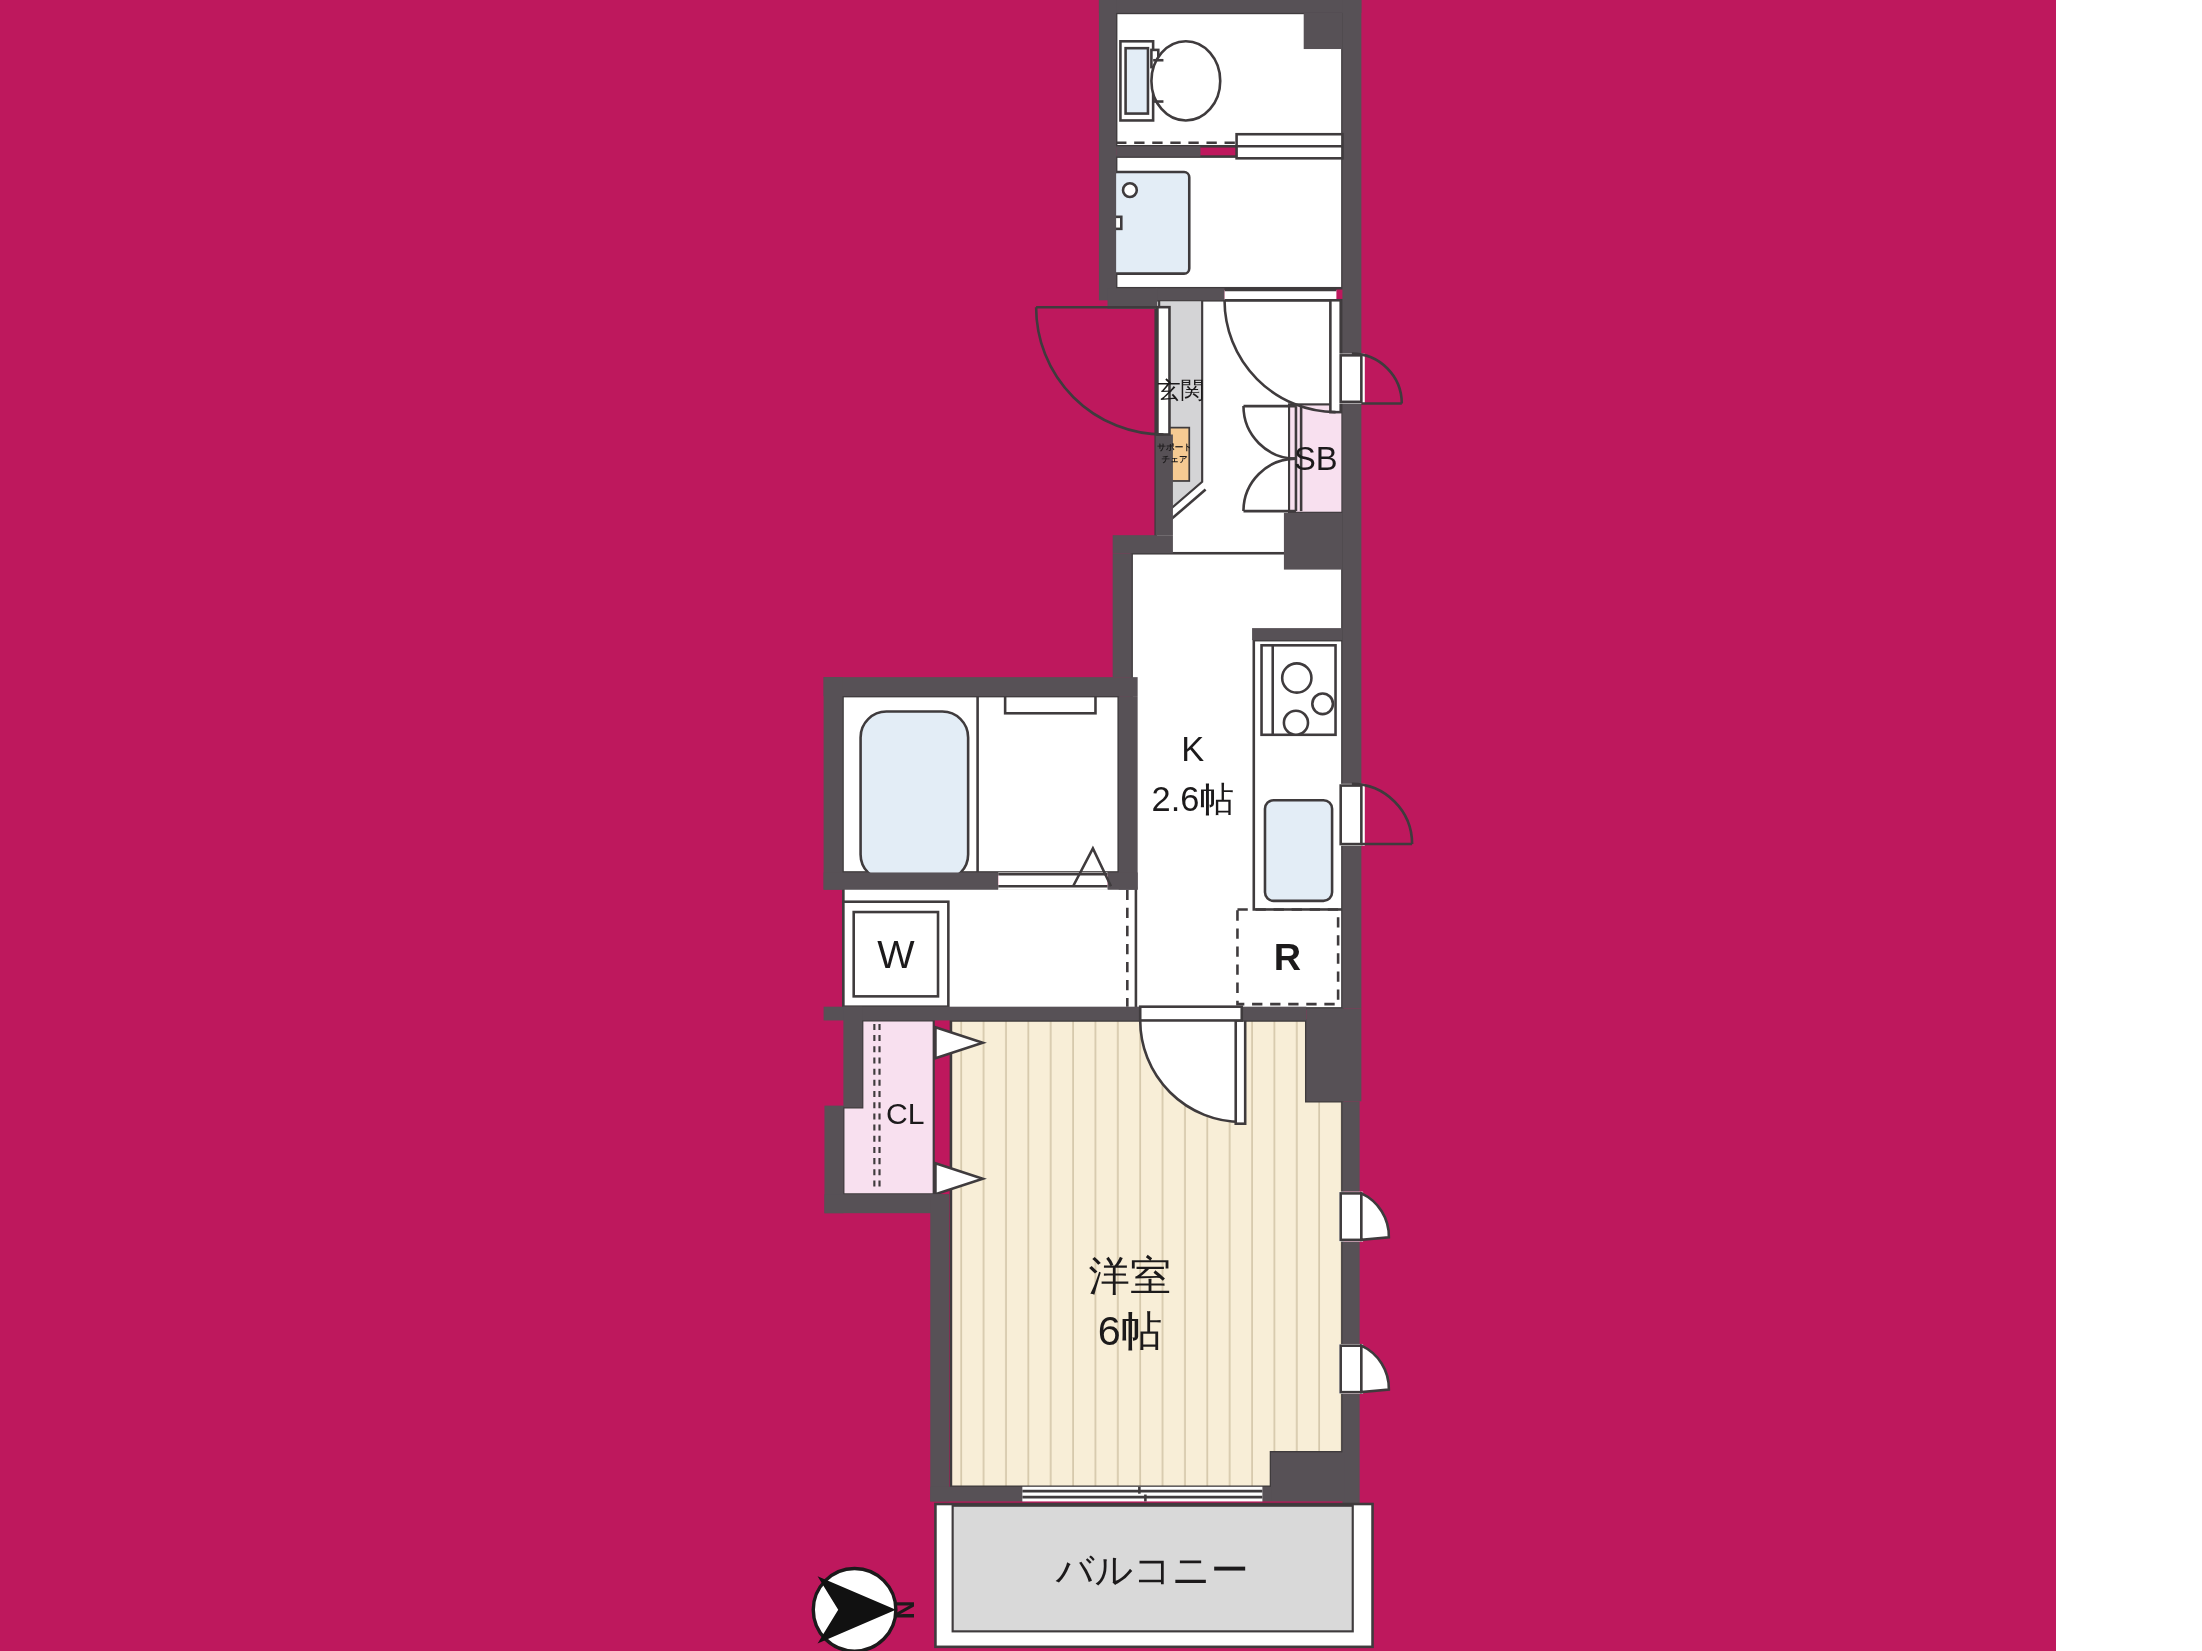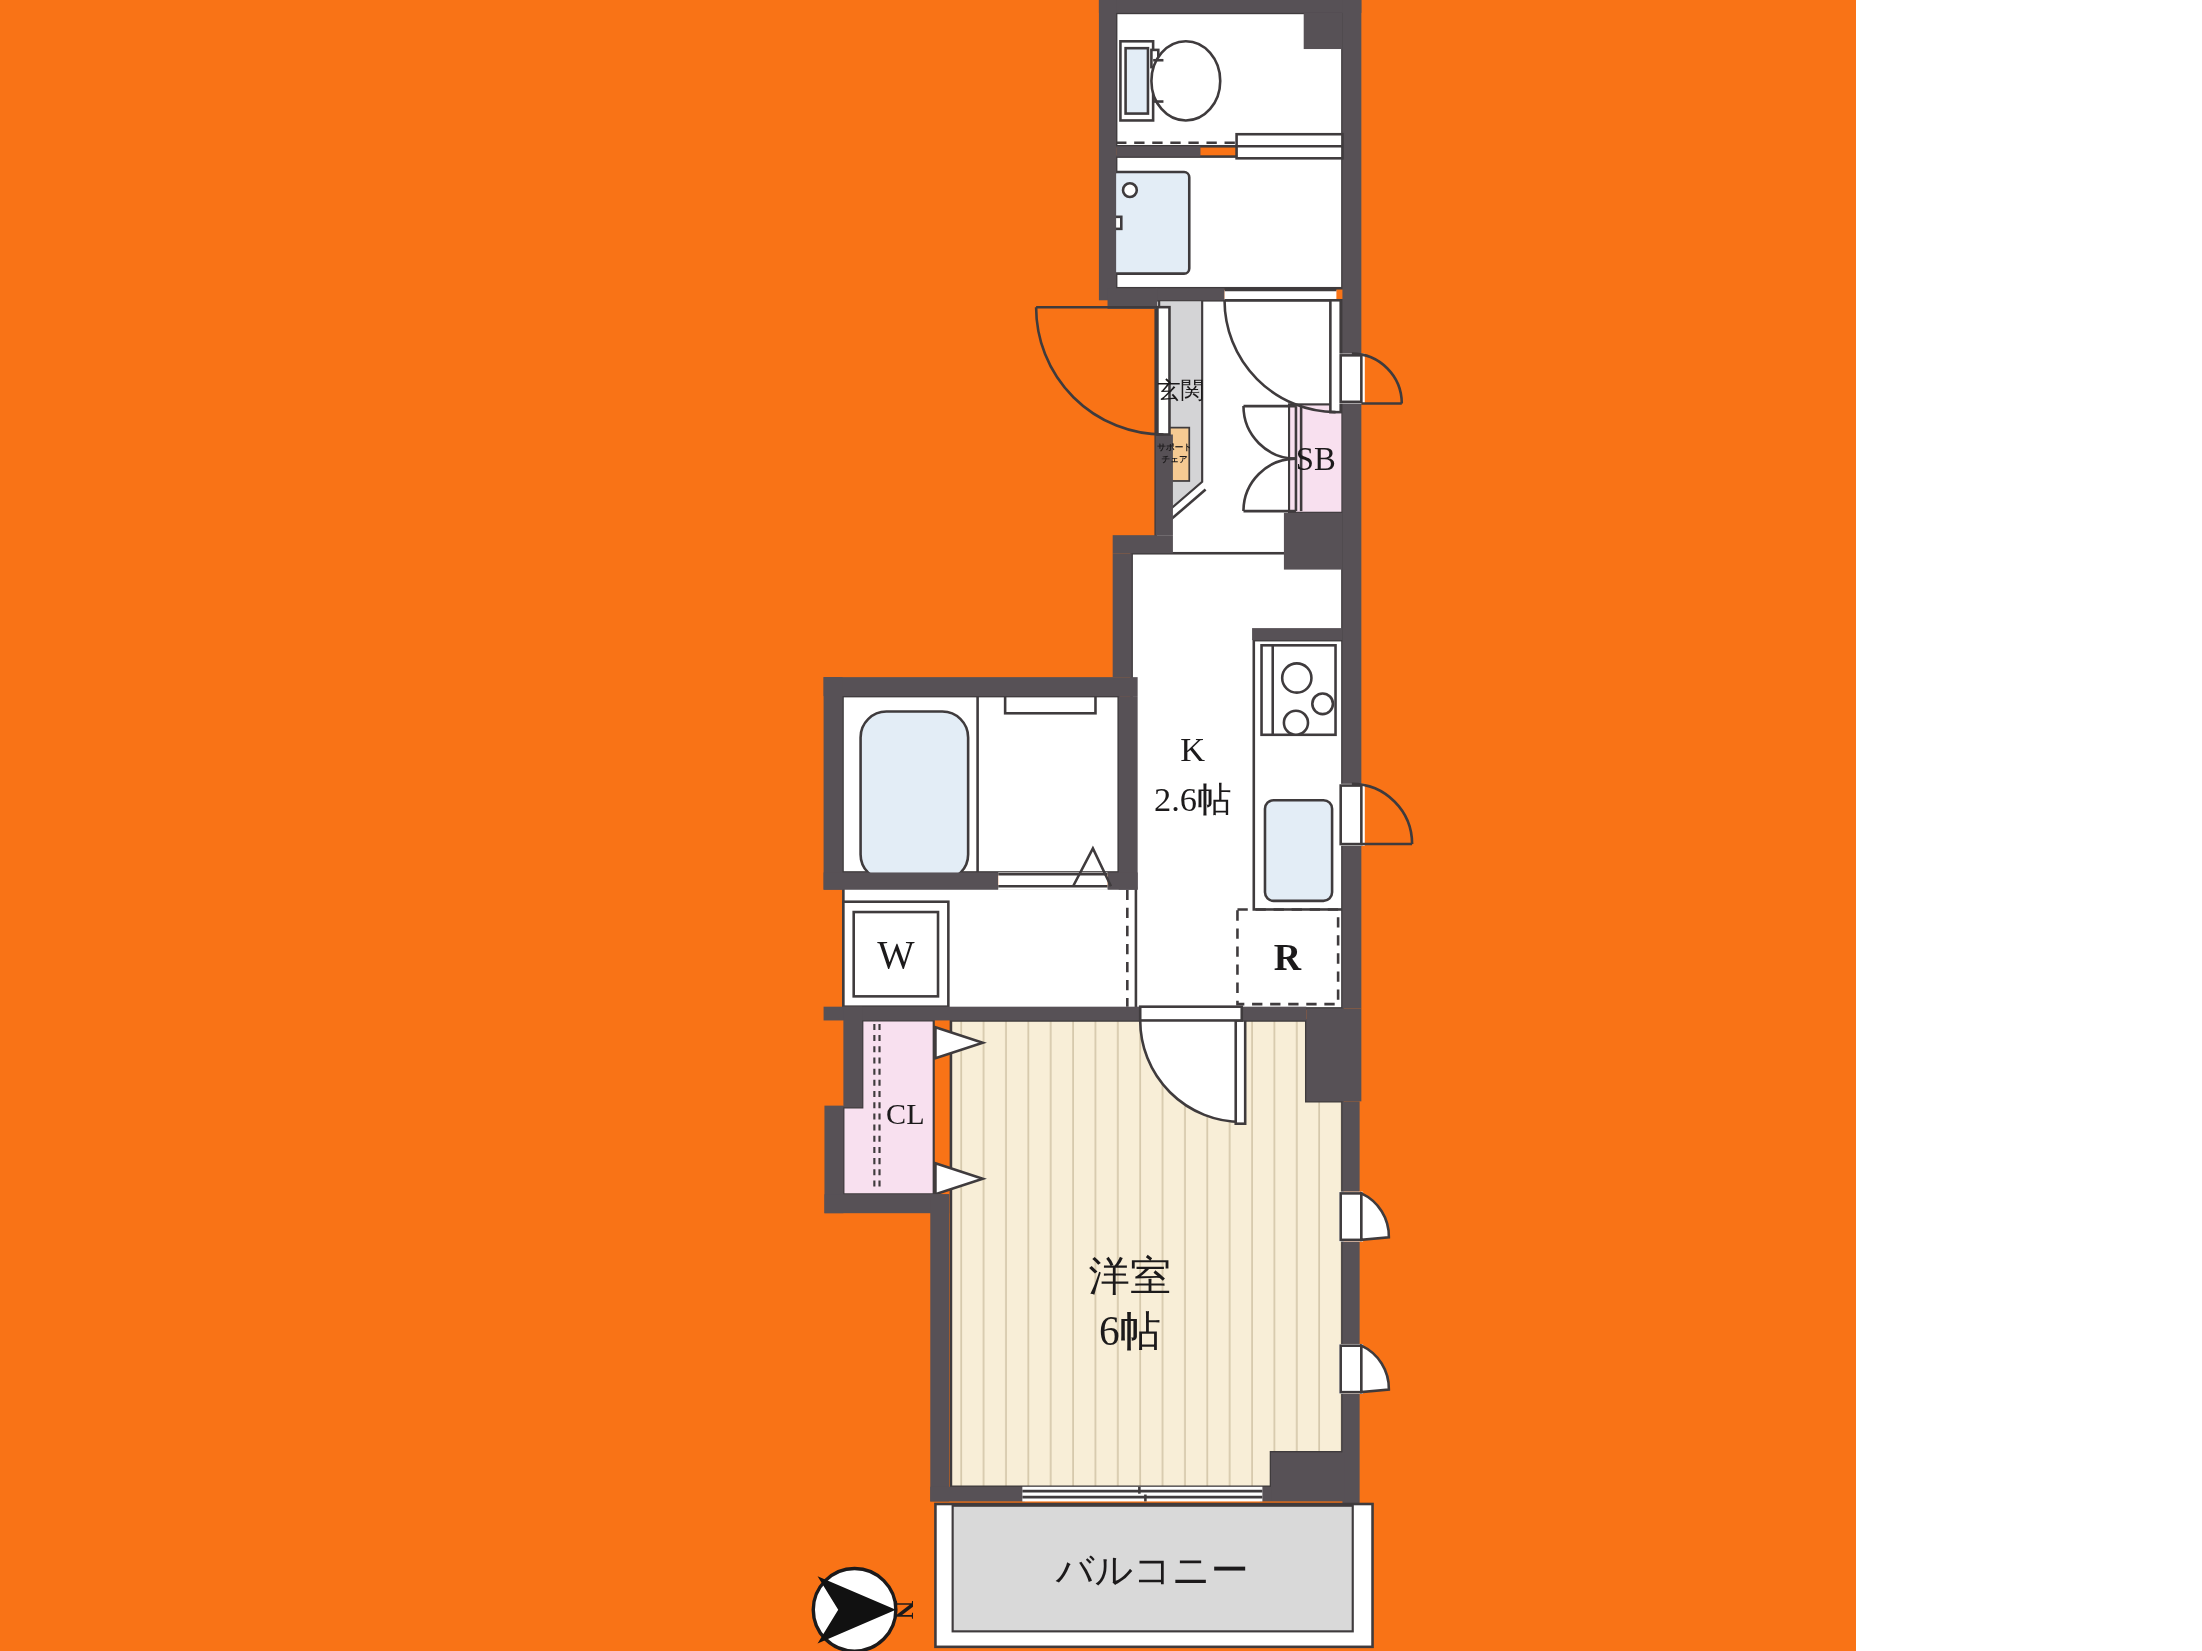--- a/index.html
+++ b/index.html
@@ -1,17 +1,17 @@
 <!DOCTYPE html>
 <html style="--wall: #575156; --line: #3f3b3d; --text: #1c1a1b; --floor: #f8eed7; --stripe: #d5c8ab; --gray: #d9d9d9; --genkan: #d4d4d6; --pink: #f8e0ef; --orange: #f6ca92; --fixture: #e3edf6;font-size:13.8px"><head>
 <meta charset="utf-8">
 <style>
   html,body{margin:0;padding:0;background:#fff;}
   body{font-family:"Liberation Sans","DejaVu Sans",sans-serif;}
-  .stage{width:1856px;height:1652px;position:relative;background:#f97316;font-family:Liberation Serif, serif;}
+  .stage{width:2056px;height:1652px;position:relative;background:#be185d;}
   svg{display:block;}
   .wall{fill:var(--wall);}
   .room{fill:#ffffff;stroke:var(--line);stroke-width:3;}
   .thin{fill:none;stroke:var(--line);stroke-width:3;}
   .thinw{fill:#ffffff;stroke:var(--line);stroke-width:3;}
   .gap{fill:#ffffff;stroke:none;}
   .blue{fill:var(--fixture);stroke:var(--line);stroke-width:3;}
   .pink{fill:var(--pink);stroke:var(--line);stroke-width:2.5;}
   .orange{fill:var(--orange);stroke:var(--line);stroke-width:2;}
   .grayfloor{fill:var(--gray);stroke:var(--line);stroke-width:2.5;}

